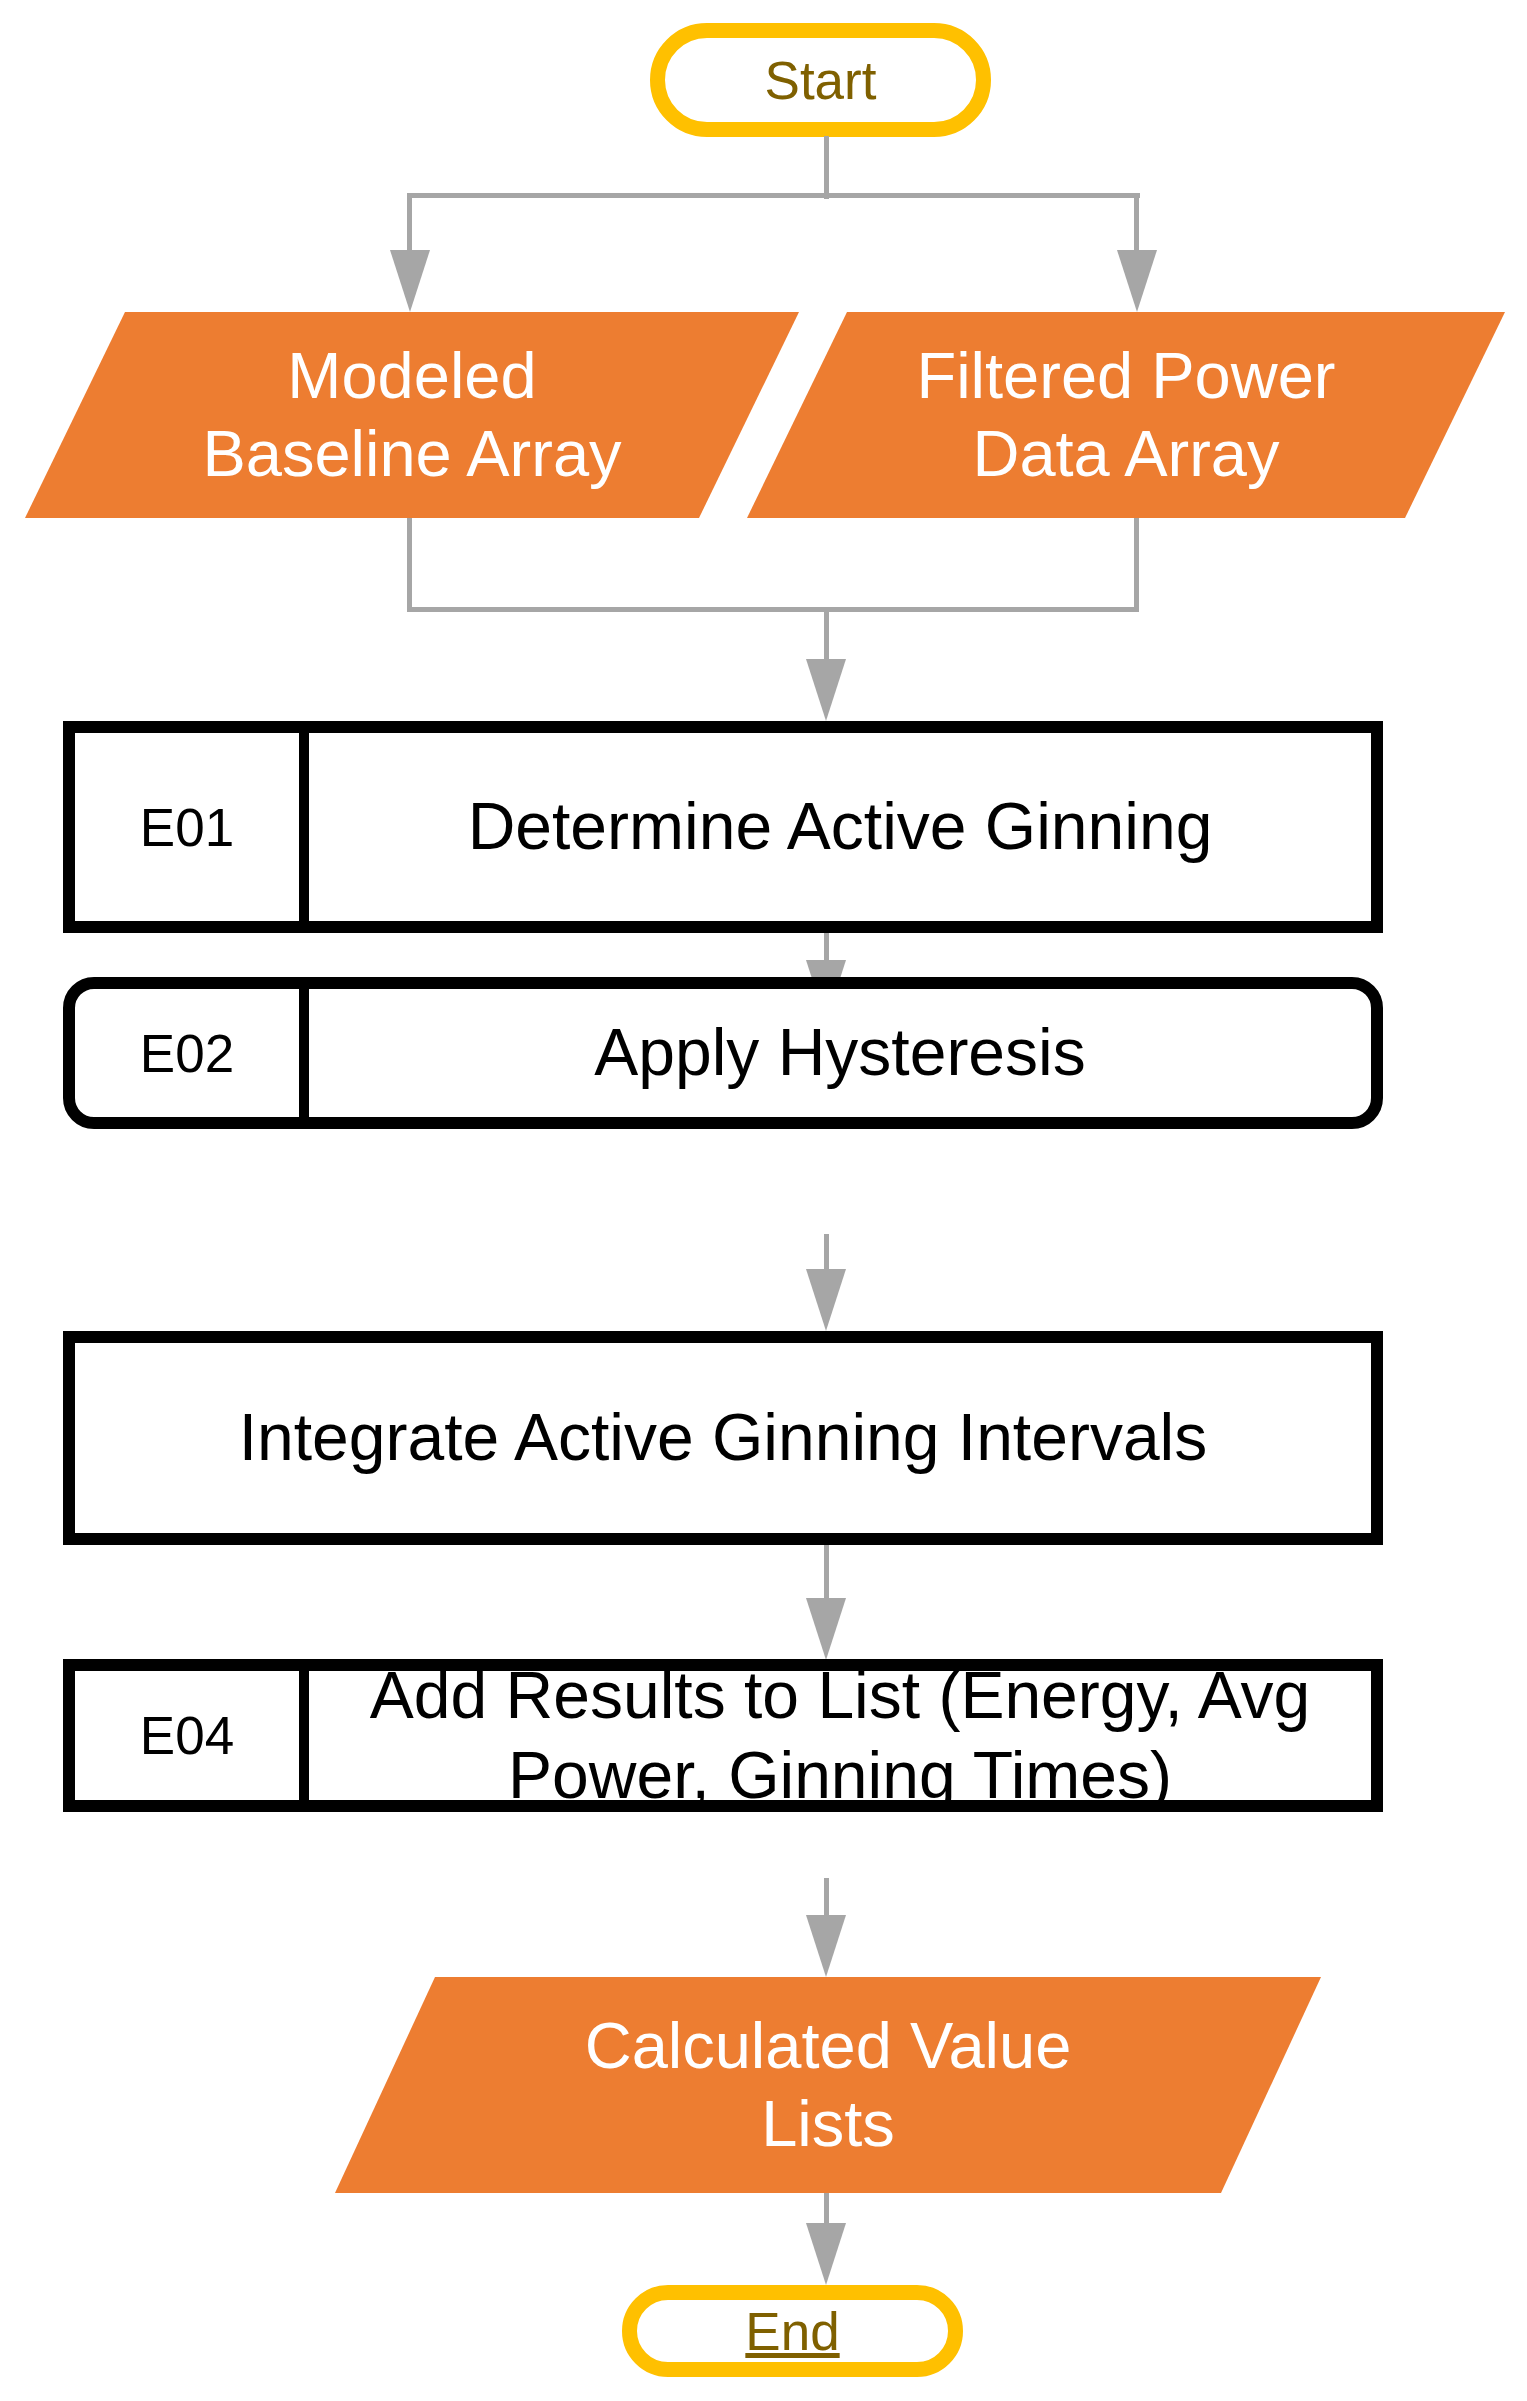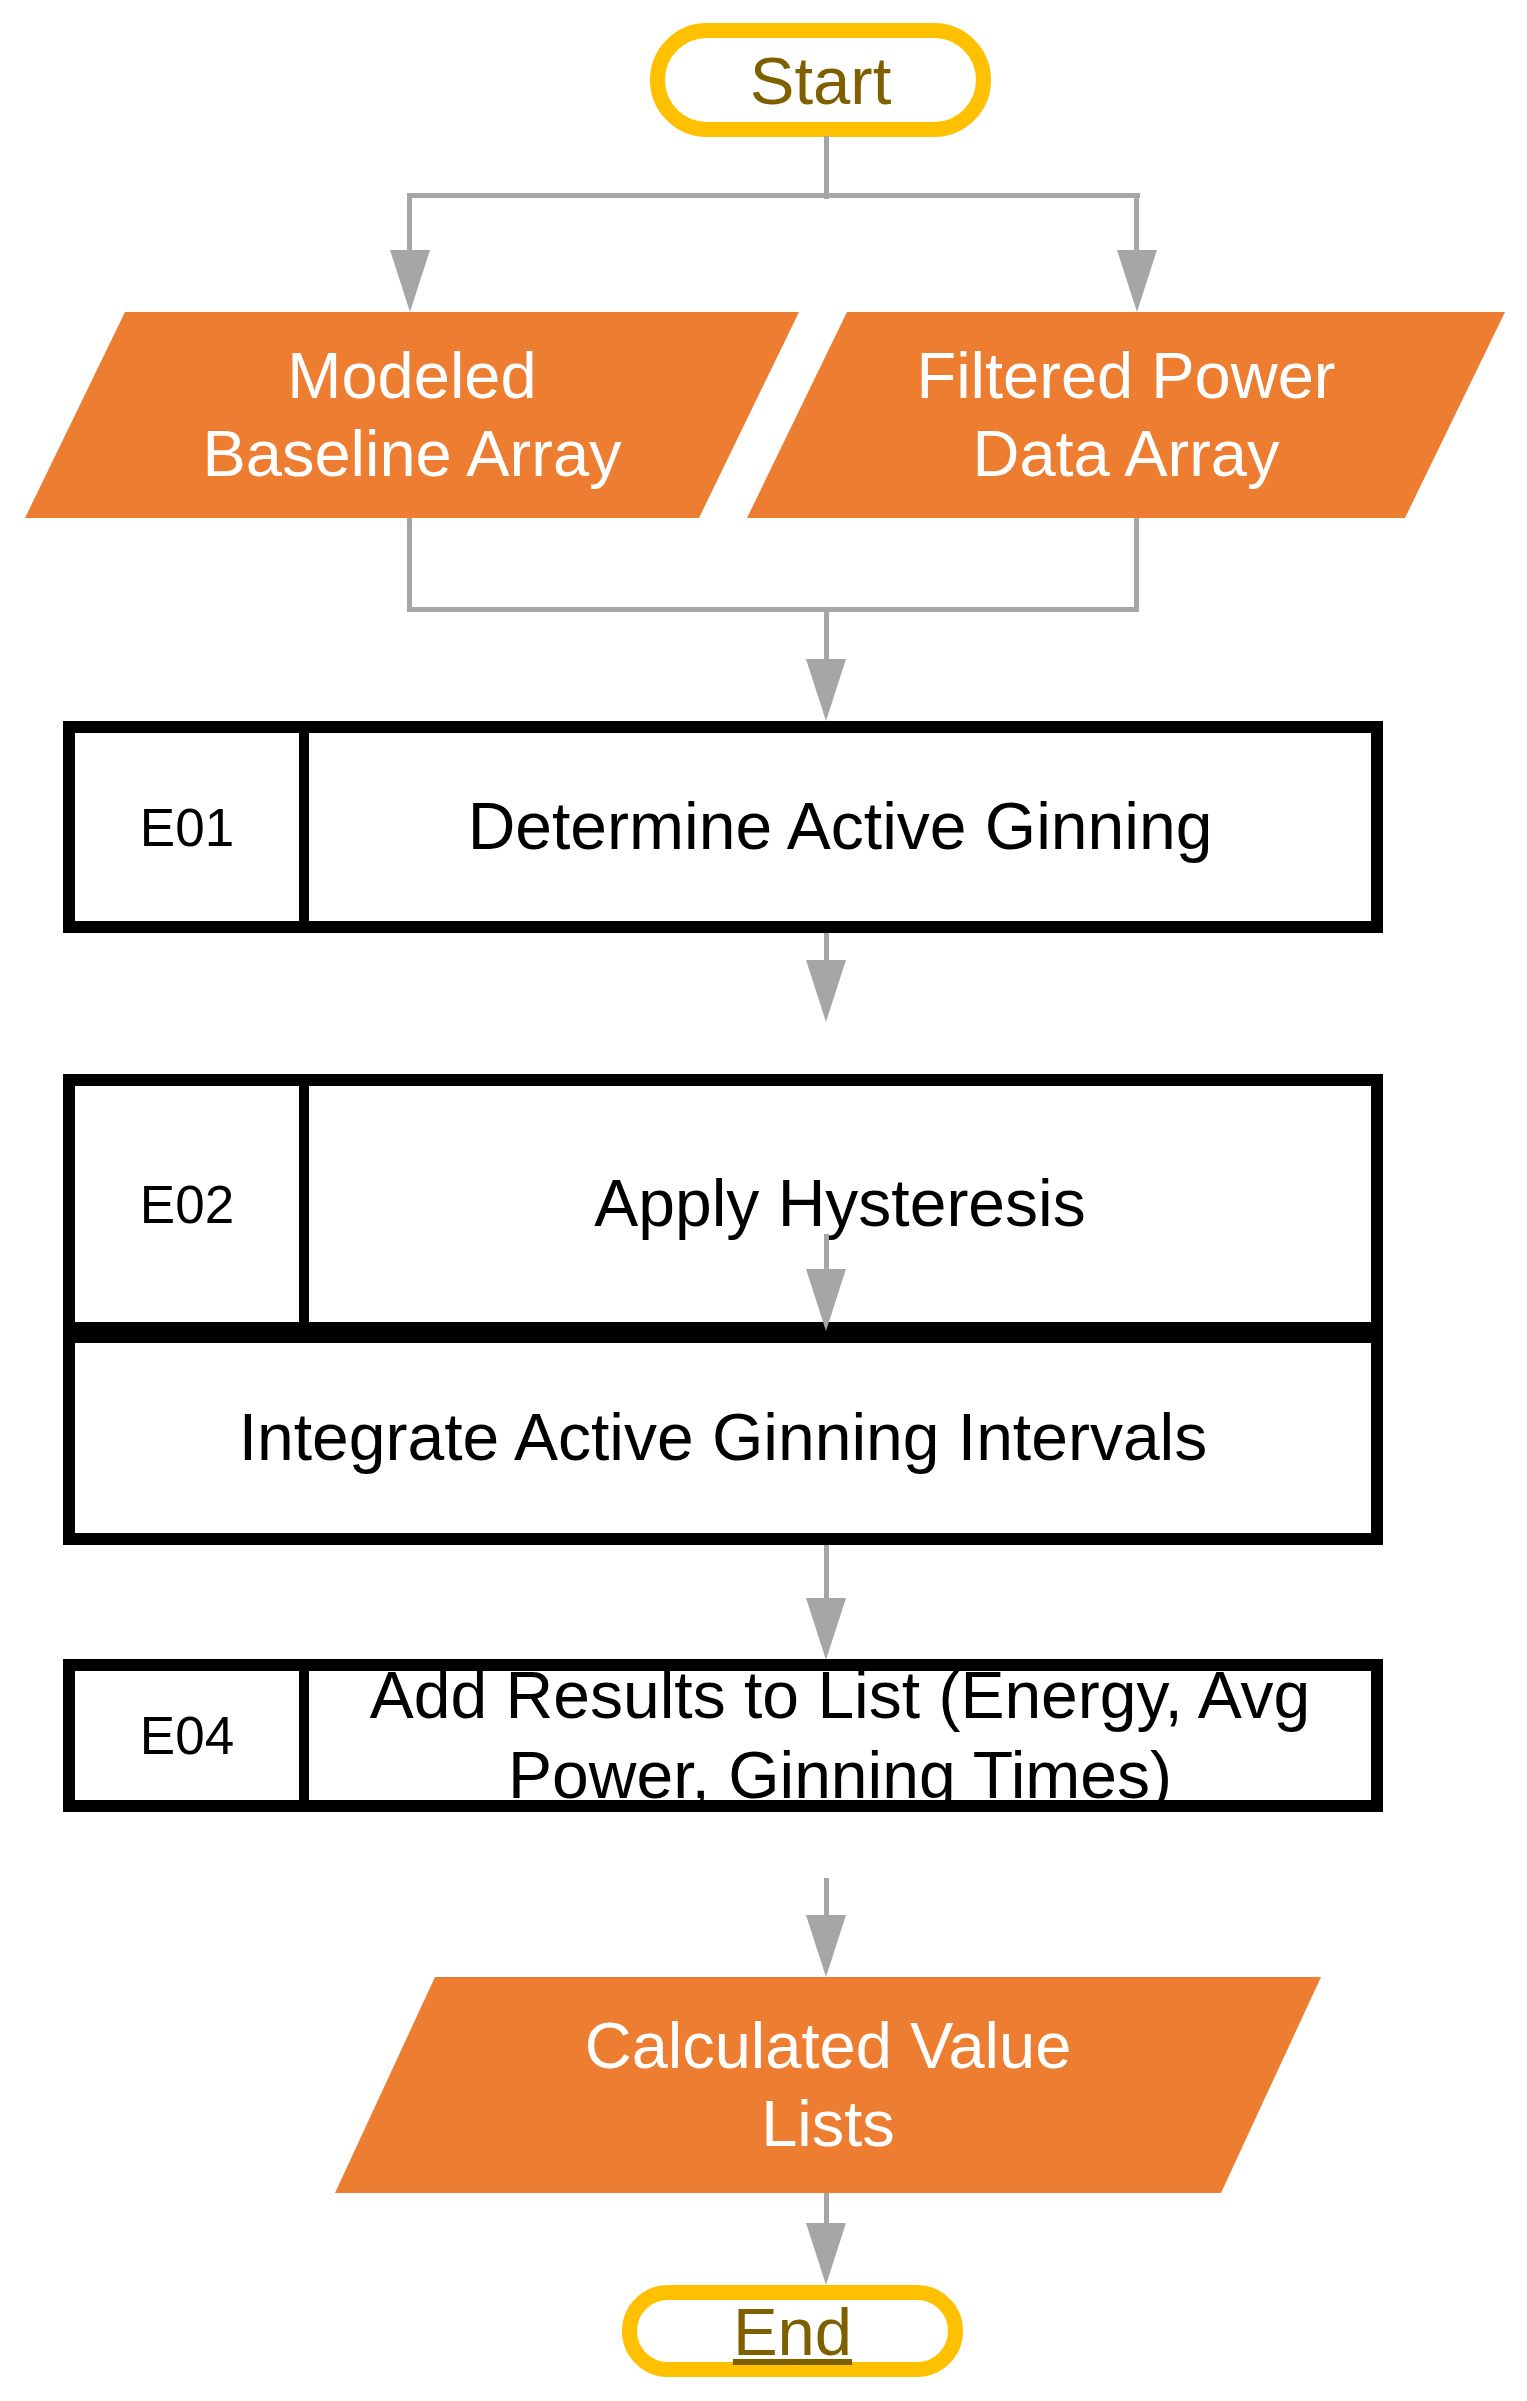--- a/index.html
+++ b/index.html
@@ -23,21 +23,21 @@
   
   .stadium {
     position: absolute;
     background: #ffffff;
     border: 15.4px solid var(--yellow);
     border-radius: 770px;
     display: flex;
     align-items: center;
     justify-content: center;
     color: var(--gold-text);
-    font-size: 67px;
+    font-size: 53px;
     line-height: 1;
   }
 
   
   .para {
     position: absolute;
     background: var(--orange);
     color: #ffffff;
     font-size: 65px;
     line-height: 1.2;
@@ -127,21 +127,21 @@
   <div class="arrowhead" style="left:806px; top:659px;"></div>
 
   <div class="process" style="top:721px; height:212px;">
     <div class="id-cell">E01</div>
     <div class="text-cell">Determine Active Ginning</div>
   </div>
 
   <div class="line" style="left:824px; top:933px; width:5.4px; height:31px;"></div>
   <div class="arrowhead" style="left:806px; top:960px;"></div>
 
-  <div class="process" style="top:1074px; height:260px;">
+  <div class="process" style="top:977px; height:152px;border-radius:31px;">
     <div class="id-cell">E02</div>
     <div class="text-cell">Apply Hysteresis</div>
   </div>
 
   <div class="line" style="left:824px; top:1234px; width:5.4px; height:39px;"></div>
   <div class="arrowhead" style="left:806px; top:1269px;"></div>
 
   <div class="process" style="top:1331px; height:214px;">
     <div class="text-cell">Integrate Active Ginning Intervals</div>
   </div>

